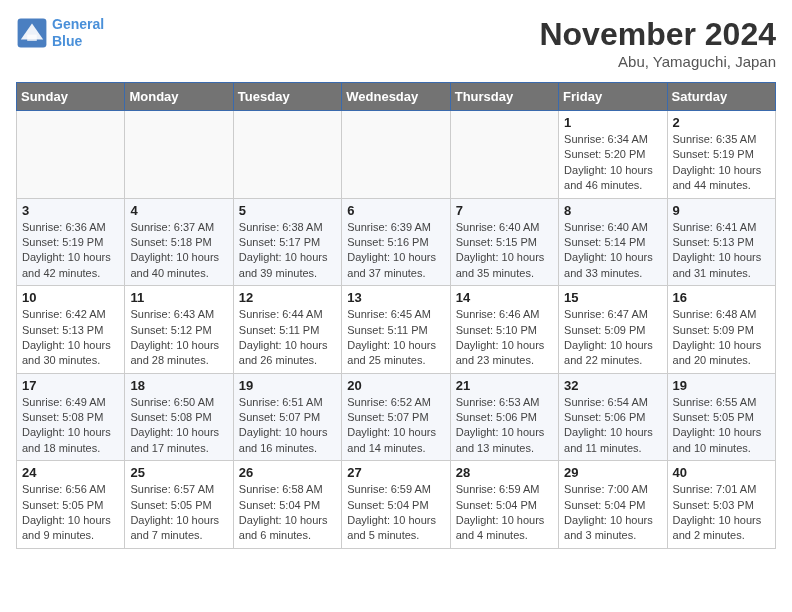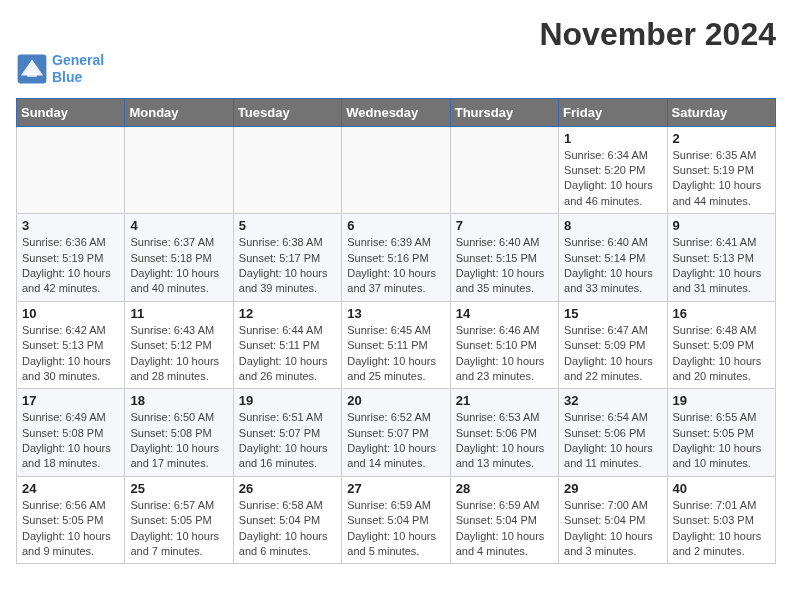--- a/index.html
+++ b/index.html
@@ -13,21 +13,20 @@
     .header {
       display: flex;
       justify-content: space-between;
       align-items: flex-start;
       margin-bottom: 12px;
     }
     .logo {
       display: flex;
       align-items: center;
       gap: 4px;
-      margin-top: 36px;
     }
     .logo-text {
       font-size: 14px;
       font-weight: bold;
       line-height: 1.2;
       color: #333;
     }
     .logo-text span {
       color: #4a90d9;
     }
@@ -102,20 +101,21 @@
       <polygon points="20,8 34,28 6,28" fill="#fff" opacity="0.9"></polygon>
       <rect x="14" y="22" width="12" height="8" fill="#fff" opacity="0.7"></rect>
     </svg>
     <div class="logo-text">
       <div><span>General</span></div>
       <div><span>Blue</span></div>
     </div>
   </div>
   <div class="title-block">
     <div class="month-title">November 2024</div>
+    <div class="location">Abu, Yamaguchi, Japan</div>
   </div>
 </div>
 
 <table class="calendar">
   <thead>
     <tr>
     <th>Sunday</th>
         <th>Monday</th>
         <th>Tuesday</th>
         <th>Wednesday</th>

